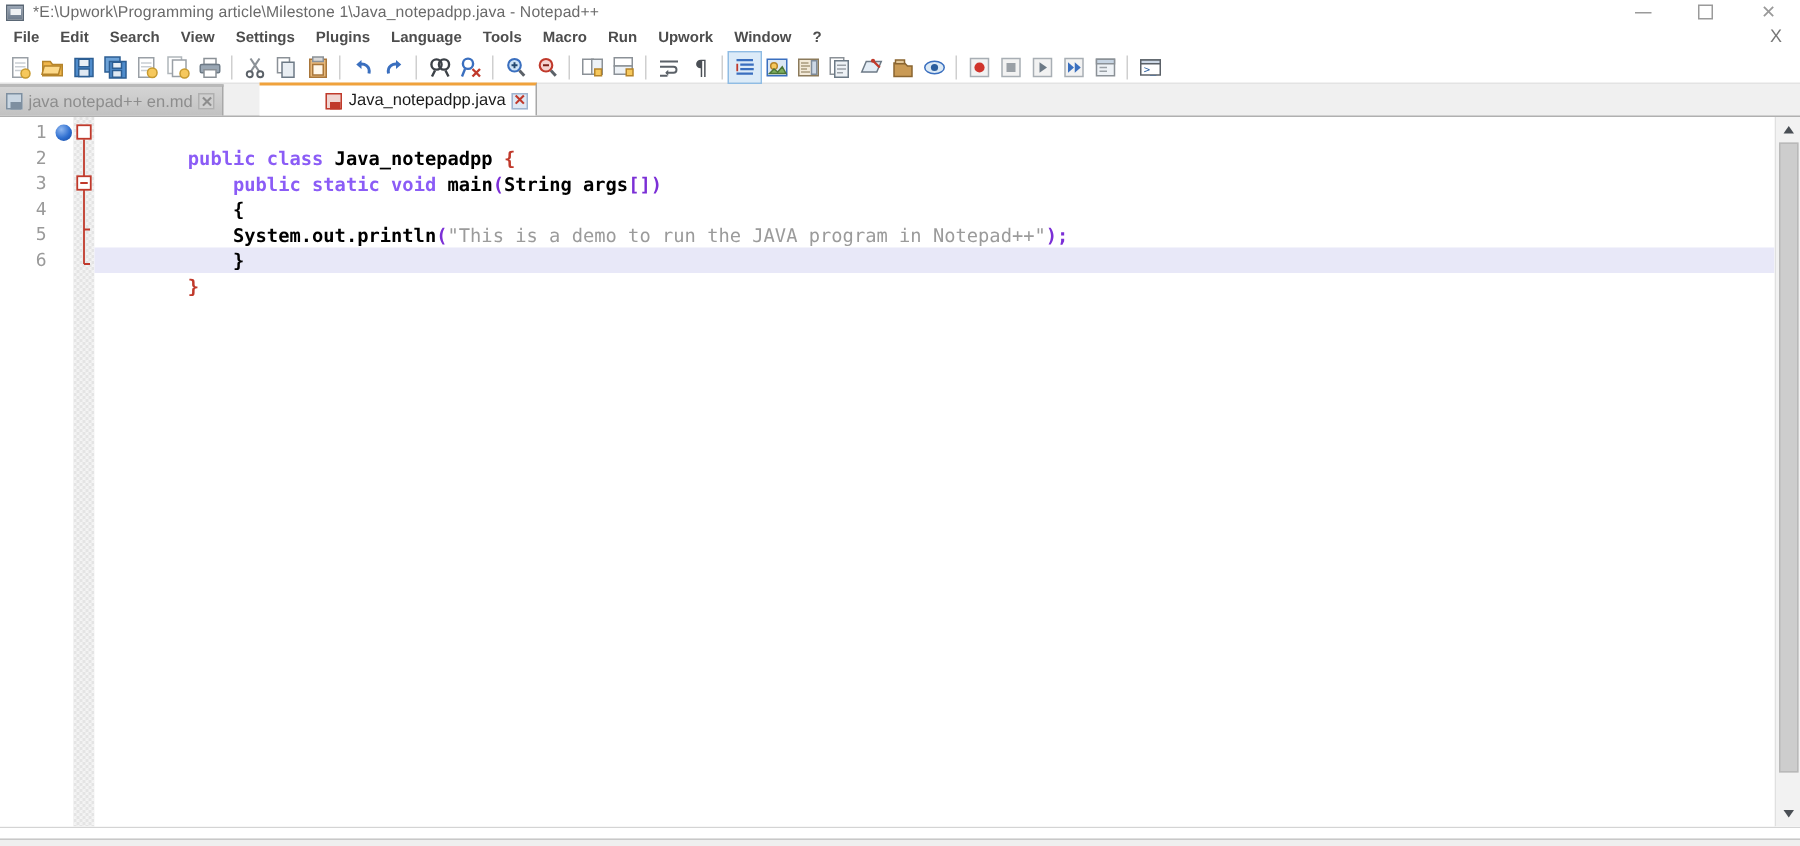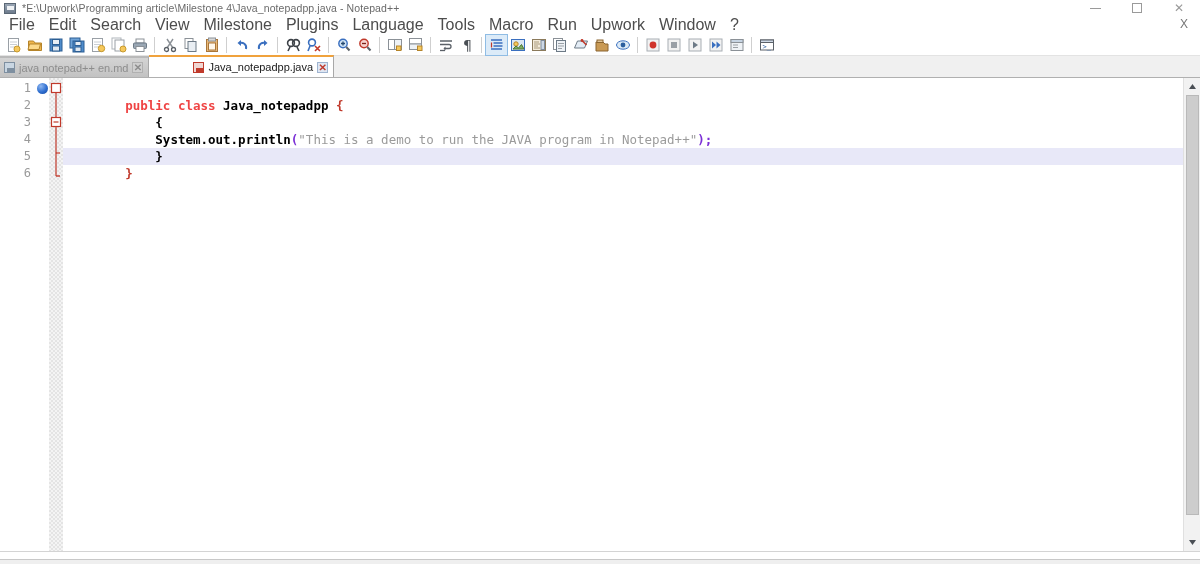--- a/index.html
+++ b/index.html
@@ -77,25 +77,26 @@
   .menubar {
     height: 18px;
     background: #ffffff;
     display: flex;
     align-items: center;
     padding-left: 2px;
     position: relative;
     flex: 0 0 auto;
   }
   .menu-item {
-    font-size: 16px;
+    font-size: 10px;
     color: #4d4d4d;
     padding: 1px 7px;
     white-space: nowrap;
     cursor: default;
+    font-weight: bold;
   }
   .menu-close-x {
     position: absolute;
     right: 12px; top: 2px;
     font-size: 12px;
     color: #777;
     line-height: 12px;
   }
 
   
@@ -122,20 +123,21 @@
 
   
   .tabbar {
     height: 22px;
     background: #f0f0f0;
     border-bottom: 1px solid #b0b0b0;
     display: flex;
     align-items: flex-end;
     padding-left: 0px;
     flex: 0 0 auto;
+    gap: 24px;
   }
   .tab {
     height: 21px;
     display: flex;
     align-items: center;
     gap: 4px;
     padding: 0 5px 0 4px;
     font-size: 11px;
     white-space: nowrap;
     position: relative;
@@ -240,21 +242,21 @@
     font-size: 12.5px;
     white-space: pre;
     color: #000000;
     padding-left: 2px;
   }
   .code-line.current {
     background: #e8e8f8;
     margin-left: -16px;
     padding-left: 18px;
   }
-  .kw      { color: #ef4444; font-weight: bold; }
+  .kw      { color: #8b5cf6; font-weight: bold; }
   .typ     { color: #000000; font-weight: bold; text-align: center; }
   .plain   { color: #000000; }
   .brace   { color: #c0392b; font-weight: bold; }
   .str     { color: #9b9b9b; }
   .punct   { color: #7b2fd6; font-weight: bold; }
 
   
   .foldsvg { position: absolute; left: 0; top: 2px; }
 
   
@@ -294,40 +296,40 @@
     flex: 0 0 auto;
   }
 </style>
 </head>
 <body>
 
 <div id="app">
 
   <div class="titlebar">
     <div class="app-icon"></div>
-    <div class="title-text">*E:\Upwork\Programming article\Milestone 4\Java_notepadpp.java - Notepad++</div>
+    <div class="title-text">*E:\Upwork\Programming article\Milestone 1\Java_notepadpp.java - Notepad++</div>
     <div class="winbtns">
       <div class="winbtn">
           <span class="glyph-min"></span>
         </div>
       <div class="winbtn">
           <span class="glyph-max"></span>
         </div>
       <div class="winbtn">
           <span class="glyph-close">✕</span>
         </div>
     </div>
   </div>
 
   <div class="menubar">
     <div class="menu-item">File</div>
     <div class="menu-item">Edit</div>
     <div class="menu-item">Search</div>
     <div class="menu-item">View</div>
-    <div class="menu-item">Milestone</div>
+    <div class="menu-item">Settings</div>
     <div class="menu-item">Plugins</div>
     <div class="menu-item">Language</div>
     <div class="menu-item">Tools</div>
     <div class="menu-item">Macro</div>
     <div class="menu-item">Run</div>
     <div class="menu-item">Upwork</div>
     <div class="menu-item">Window</div>
     <div class="menu-item">?</div>
     <div class="menu-close-x">X</div>
   </div>
@@ -634,20 +636,23 @@
 
         <path d="M7 96 L11 96" stroke="#c0392b" stroke-width="1.4"></path>
       </svg>
     </div>
 
     <div class="code-col">
       <div class="code-line">
         <span class="kw">public</span><span class="plain"> </span><span class="kw">class</span><span class="plain"> </span><span class="typ">Java_notepadpp</span><span class="plain"> </span><span class="brace">{</span>
       </div>
       <div class="code-line">
+        <span class="plain">    </span><span class="kw">public</span><span class="plain"> </span><span class="kw">static</span><span class="plain"> </span><span class="kw">void</span><span class="plain"> </span><span class="typ">main</span><span class="punct">(</span><span class="typ">String</span><span class="plain"> </span><span class="typ">args</span><span class="punct">[])</span>
+      </div>
+      <div class="code-line">
         <span class="plain">    </span><span class="typ">{</span>
       </div>
       <div class="code-line">
         <span class="plain">    </span><span class="typ">System.out.println</span><span class="punct">(</span><span class="str">"This is a demo to run the JAVA program in Notepad++"</span><span class="punct">)</span><span class="punct">;</span>
       </div>
       <div class="code-line">
         <span class="plain">    </span><span class="typ">}</span>
       </div>
       <div class="code-line current">
         <span class="brace">}</span>

